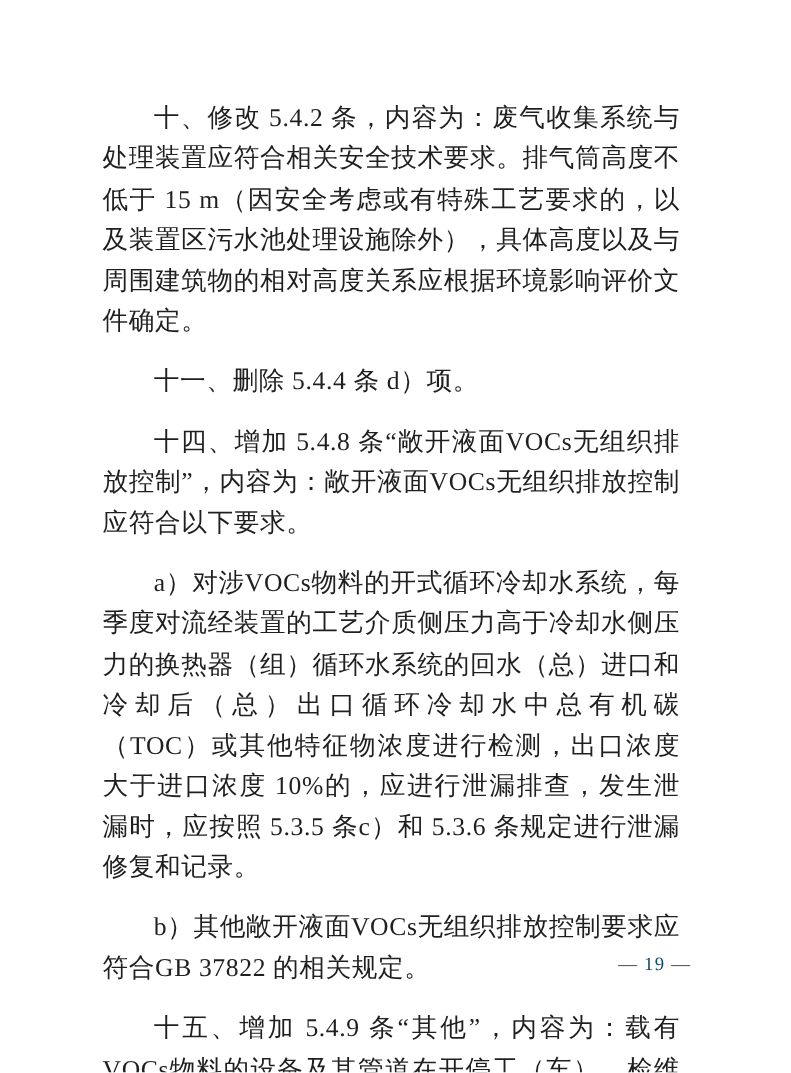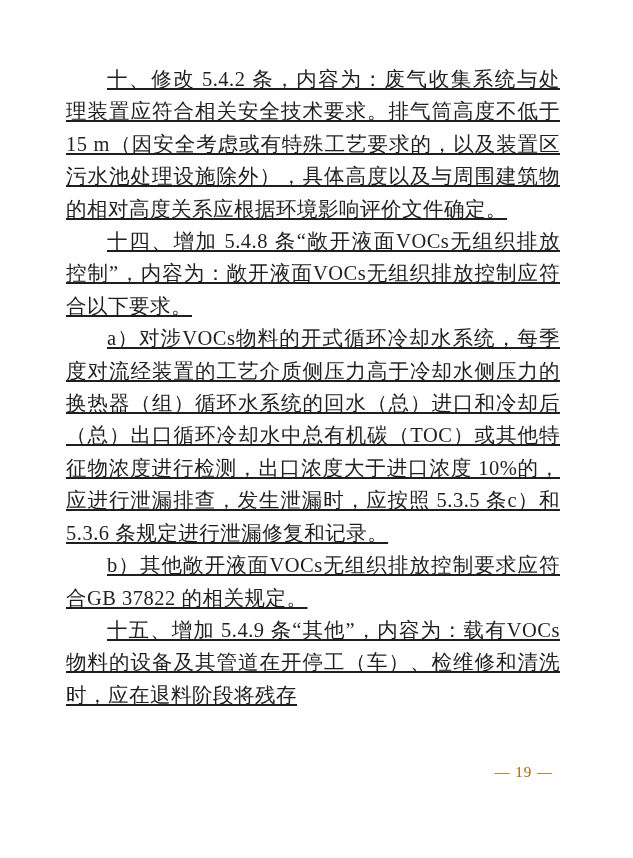--- a/index.html
+++ b/index.html
@@ -21,41 +21,41 @@
     left: 66px;
     top: 63px;
     width: 494px;
     font-size: 20.5px;
     line-height: 32.4px;
     text-align: justify;
     text-justify: inter-ideograph;
     letter-spacing: 0.5px;
   }
   .para {
-    margin: 0;
+    margin: 16px;
     padding: 0;
     text-indent: 2em;
-    text-decoration: underline;
   }
   .page-number {
     position: absolute;
     top: 764px;
     right: 80px;
     font-size: 15px;
     letter-spacing: 1px;
-    color: #a16207;
+    color: #0c4a6e;
     font-family: "Liberation Serif", "DejaVu Serif", serif;
     white-space: pre;
   }
 </style>
 </head>
 <body>
 
 <div class="page">
   <div class="content">
       <p class="para">十、修改 5.4.2 条，内容为：废气收集系统与处理装置应符合相关安全技术要求。排气筒高度不低于 15 m（因安全考虑或有特殊工艺要求的，以及装置区污水池处理设施除外），具体高度以及与周围建筑物的相对高度关系应根据环境影响评价文件确定。</p>
+      <p class="para">十一、删除 5.4.4 条 d）项。</p>
       <p class="para">十四、增加 5.4.8 条“敞开液面VOCs无组织排放控制”，内容为：敞开液面VOCs无组织排放控制应符合以下要求。</p>
       <p class="para">a）对涉VOCs物料的开式循环冷却水系统，每季度对流经装置的工艺介质侧压力高于冷却水侧压力的换热器（组）循环水系统的回水（总）进口和冷却后（总）出口循环冷却水中总有机碳（TOC）或其他特征物浓度进行检测，出口浓度大于进口浓度 10%的，应进行泄漏排查，发生泄漏时，应按照 5.3.5 条c）和 5.3.6 条规定进行泄漏修复和记录。</p>
       <p class="para">b）其他敞开液面VOCs无组织排放控制要求应符合GB 37822 的相关规定。</p>
       <p class="para">十五、增加 5.4.9 条“其他”，内容为：载有VOCs物料的设备及其管道在开停工（车）、检维修和清洗时，应在退料阶段将残存</p>
     </div>
   <div class="page-number">— 19 —</div>
 </div>
 
 </body></html>

